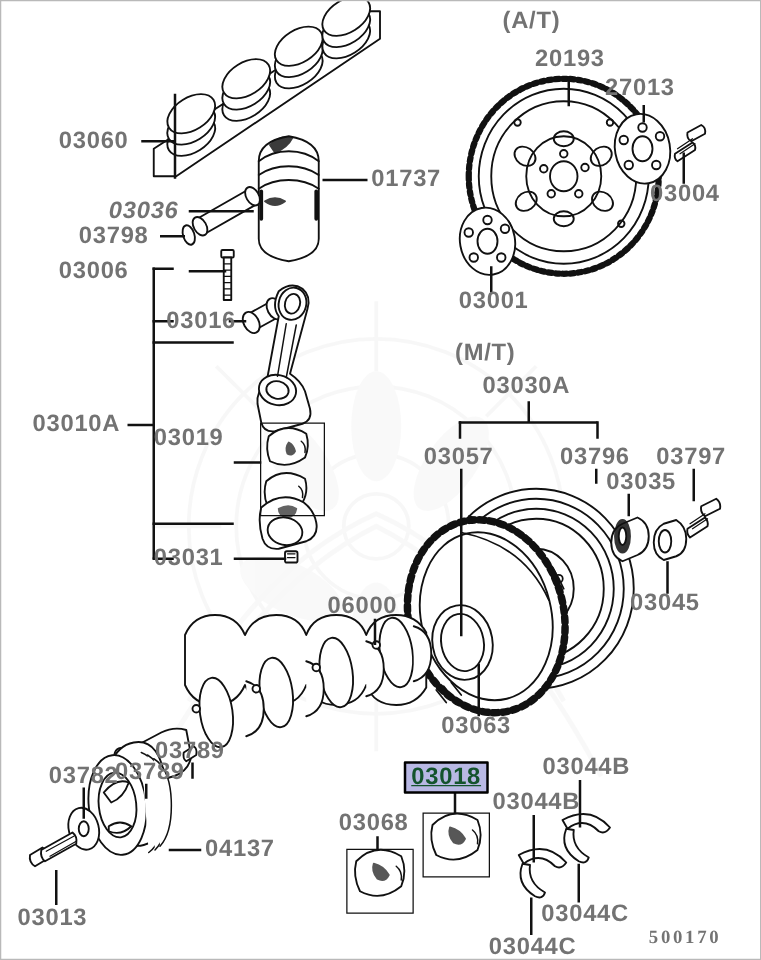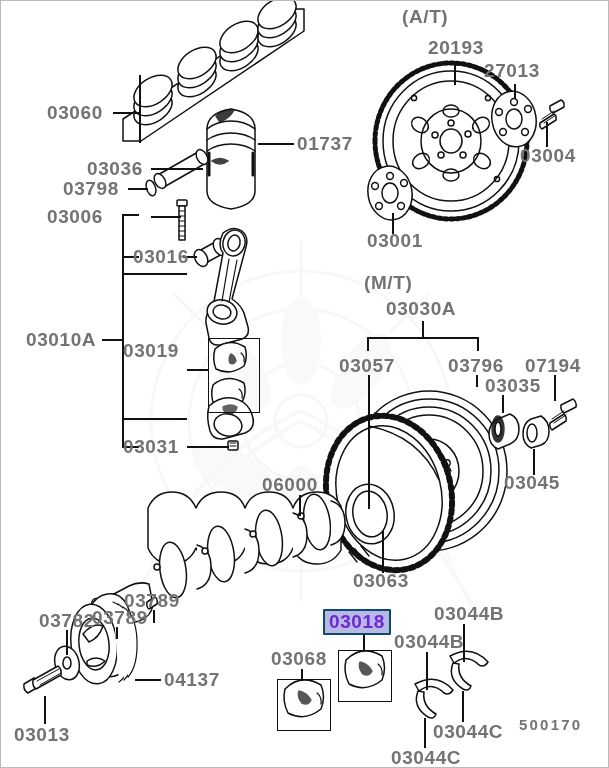--- a/index.html
+++ b/index.html
@@ -26,24 +26,25 @@
     font-weight:700;
     letter-spacing:.6px;
     color:#737373;
     white-space:nowrap;
     line-height:1;
   }
   .lbl.sm{font-size:15px;letter-spacing:2.2px;font-weight:700;}
   .lbl.grp{font-size:19px;}
   .hl{
     background:#b8b8e4;
-    border:2px solid #0c4a6e;
+    border:2px solid #000000;
     padding:1px 4px 2px 4px;
-    color:#6d28d9;
+    color:#14532d;
     border-radius:1px;
+    text-decoration:underline;
   }
   
   .ln{position:absolute;background:#111111;}
   .lnh{height:1.6px;}
   .lnv{width:1.6px;}
   
   #art{position:absolute;left:0;top:0;width:609px;height:768px;}
   #art path,#art circle,#art ellipse,#art line,#art polygon,#art rect{
     vector-effect:non-scaling-stroke;
   }
@@ -403,52 +404,52 @@
 
   <div class="ln lnv" style="left:43px;top:695px;height:28px;"></div>
 
   <div class="ln lnh" style="left:134px;top:678px;width:26px;"></div>
 
   <div class="lbl" style="left:401px;top:6px;">(A/T)</div>
   <div class="lbl" style="left:363px;top:272px;">(M/T)</div>
 
   <div class="lbl" style="left:46px;top:102px;text-align:right;">03060</div>
   <div class="lbl" style="left:296px;top:133px;">01737</div>
-  <div class="lbl" style="left:86px;top:158px;">03036</div>
+  <div class="lbl" style="left:86px;top:158px;font-style:italic;">03036</div>
   <div class="lbl" style="left:62px;top:178px;">03798</div>
   <div class="lbl" style="left:46px;top:206px;">03006</div>
   <div class="lbl" style="left:132px;top:246px;">03016</div>
   <div class="lbl grp" style="left:25px;top:329px;">03010A</div>
   <div class="lbl" style="left:122px;top:340px;">03019</div>
   <div class="lbl" style="left:122px;top:436px;">03031</div>
 
   <div class="lbl" style="left:427px;top:37px;">20193</div>
   <div class="lbl" style="left:483px;top:60px;">27013</div>
   <div class="lbl" style="left:519px;top:145px;">03004</div>
   <div class="lbl" style="left:366px;top:230px;">03001</div>
 
   <div class="lbl" style="left:385px;top:298px;">03030A</div>
   <div class="lbl" style="left:338px;top:355px;">03057</div>
   <div class="lbl" style="left:447px;top:355px;">03796</div>
   <div class="lbl" style="left:484px;top:375px;">03035</div>
-  <div class="lbl" style="left:524px;top:355px;">07194</div>
+  <div class="lbl" style="left:524px;top:355px;">03797</div>
   <div class="lbl" style="left:503px;top:472px;">03045</div>
 
   <div class="lbl" style="left:261px;top:474px;">06000</div>
   <div class="lbl" style="left:352px;top:570px;">03063</div>
 
   <div class="lbl hl" style="left:322px;top:608px;">03018</div>
   <div class="lbl" style="left:270px;top:648px;">03068</div>
 
   <div class="lbl" style="left:433px;top:603px;">03044B</div>
   <div class="lbl" style="left:393px;top:631px;">03044B</div>
   <div class="lbl" style="left:432px;top:721px;">03044C</div>
   <div class="lbl" style="left:390px;top:747px;">03044C</div>
 
   <div class="lbl" style="left:123px;top:590px;">03789</div>
   <div class="lbl" style="left:91px;top:607px;">03789</div>
   <div class="lbl" style="left:38px;top:610px;">03782</div>
   <div class="lbl" style="left:13px;top:724px;">03013</div>
   <div class="lbl" style="left:163px;top:669px;">04137</div>
 
-  <div class="lbl sm" style="left:518px;top:716px;">500170</div>
+  <div class="lbl sm" style="left:518px;top:742px;font-family:Liberation Serif, serif;">500170</div>
 
 </div>
 
 </body></html>

